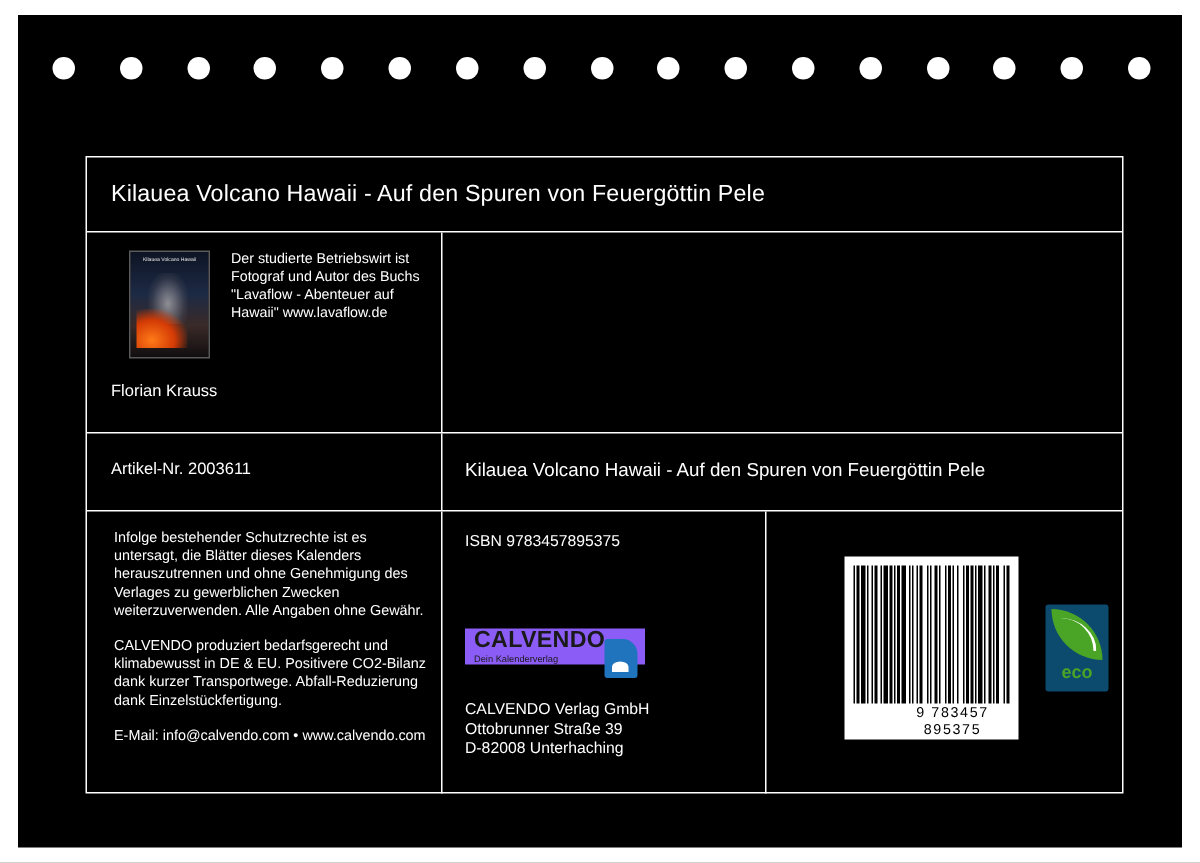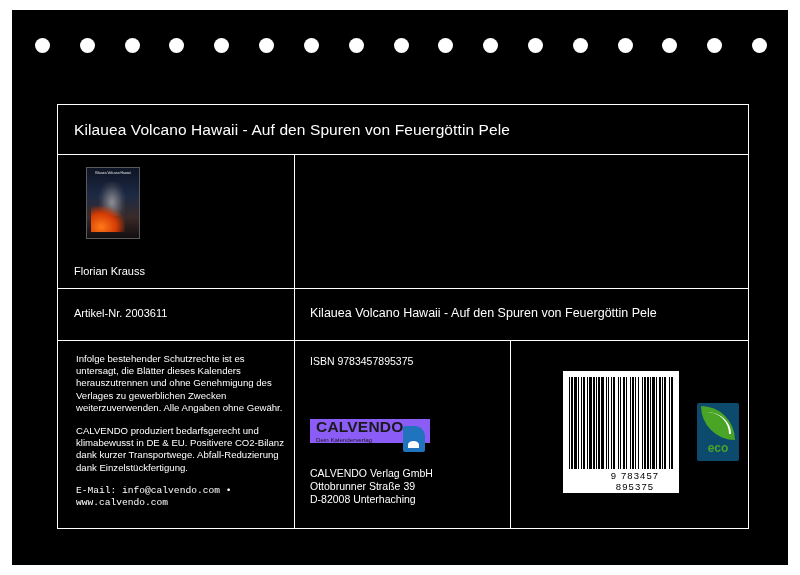--- a/index.html
+++ b/index.html
@@ -133,21 +133,20 @@
     font-size: 9.5px;
     line-height: 12px;
     color: #ffffff;
   }
   .author-name {
     position: absolute;
     left: 16px;
     top: 100px;
     font-size: 11px;
     color: #ffffff;
-    margin-top: 10px;
   }
   .credits {
     position: absolute;
     left: 252px;
     top: 12px;
     font-size: 10.5px;
     line-height: 13px;
     color: #ffffff;
   }
   .article-row {
@@ -180,21 +179,21 @@
   }
   .legal {
     position: absolute;
     left: 16px;
     top: 12px;
     width: 210px;
     font-size: 9.6px;
     line-height: 12.2px;
   }
   .legal p { margin: 0 0 11px 2px; }
-  .legal p:last-child { margin-bottom: 0; font-family: Liberation Mono, monospace; }
+  .legal p:last-child { margin-bottom: 0; }
   .isbn {
     position: absolute;
     left: 252px;
     top: 14px;
     font-size: 10.5px;
   }
   .logo-box {
     position: absolute;
     left: 252px;
     top: 78px;
@@ -356,20 +355,21 @@
         <div class="title">Kilauea Volcano Hawaii - Auf den Spuren von Feuergöttin Pele</div>
       </div>
 
       <div class="author-row">
         <div class="cell-div-left"></div>
         <div class="thumb">
           <div class="caption">Kilauea Volcano Hawaii</div>
           <div class="plume"></div>
           <div class="lava"></div>
         </div>
+        <div class="bio">Der studierte Betriebswirt ist Fotograf und Autor des Buchs "Lavaflow - Abenteuer auf Hawaii" www.lavaflow.de</div>
         <div class="author-name">Florian Krauss</div>
       </div>
 
       <div class="article-row">
         <div class="cell-div-left"></div>
         <div class="article-no">Artikel-Nr. 2003611</div>
         <div class="article-title">Kilauea Volcano Hawaii - Auf den Spuren von Feuergöttin Pele</div>
       </div>
 
       <div class="bottom-row">

